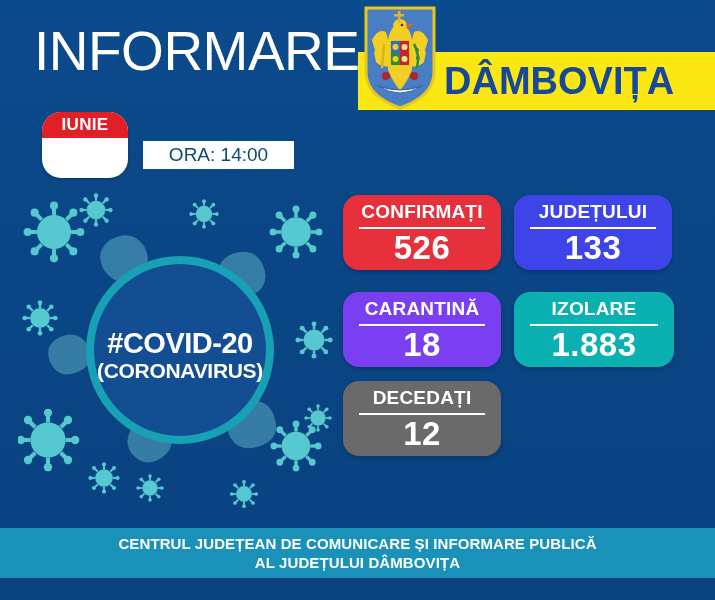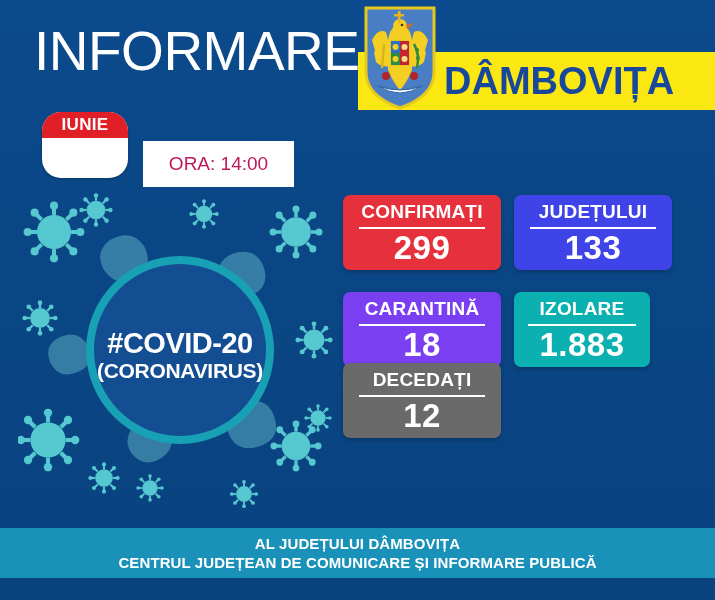--- a/index.html
+++ b/index.html
@@ -93,26 +93,26 @@
     font-weight: bold;
     display: flex;
     align-items: center;
     justify-content: center;
   }
   .ora-box {
     position: absolute;
     left: 143px;
     top: 141px;
     width: 151px;
-    height: 46px;
+    height: 28px;
     background: #ffffff;
     display: flex;
     align-items: center;
     justify-content: center;
-    color: #be185d;
+    color: #0c4a6e;
     font-size: 19px;
     font-weight: normal;
   }
 
   
   .virus-wrap {
     position: absolute;
     left: 18px;
     top: 188px;
     width: 324px;
@@ -140,21 +140,21 @@
     font-weight: bold;
     color: #ffffff;
     letter-spacing: -0.3px;
     line-height: 1.2;
     display: block;
   }
 
   
   .stat {
     position: absolute;
-    border-radius: 7px;
+    border-radius: 16px;
     box-sizing: border-box;
     padding-top: 7px;
     text-align: center;
     box-shadow: 0 2px 4px rgba(0,0,0,0.22);
   }
   .stat-label {
     display: inline-block;
     color: #ffffff;
     font-size: 19px;
     font-weight: bold;
@@ -172,22 +172,22 @@
     color: #ffffff;
     font-size: 33px;
     font-weight: bold;
     line-height: 1.18;
     letter-spacing: 0.5px;
   }
 
   #stat-confirmati { left: 343px; top: 195px; width: 158px; height: 75px; background: #e6313c; }
   #stat-vindecati  { left: 514px; top: 195px; width: 158px; height: 75px; background: #3f44e8; }
   #stat-carantina  { left: 343px; top: 292px; width: 158px; height: 75px; background: #7b3ff2; }
-  #stat-izolare    { left: 514px; top: 292px; width: 136px; height: 75px; background: #0bb0b0; }
-  #stat-decedati   { left: 343px; top: 363px; width: 158px; height: 75px; background: #6a6a6a; }
+  #stat-izolare    { left: 514px; top: 292px; width: 160px; height: 75px; background: #0bb0b0; }
+  #stat-decedati   { left: 343px; top: 381px; width: 158px; height: 75px; background: #6a6a6a; }
 
   
   .footer-band {
     position: absolute;
     left: 0;
     top: 528px;
     width: 715px;
     height: 50px;
     background: #1a91b8;
     display: flex;
@@ -391,21 +391,21 @@
 
     <div class="covid-label">
       <span class="covid-main">#COVID-20</span>
       <span class="covid-sub">(CORONAVIRUS)</span>
     </div>
   </div>
 
   <div class="stat" id="stat-confirmati">
     <span class="stat-label">CONFIRMAȚI</span>
     <div class="stat-rule"></div>
-    <div class="stat-value">299</div>
+    <div class="stat-value">526</div>
   </div>
 
   <div class="stat" id="stat-vindecati">
     <span class="stat-label">JUDEȚULUI</span>
     <div class="stat-rule"></div>
     <div class="stat-value">133</div>
   </div>
 
   <div class="stat" id="stat-carantina">
     <span class="stat-label">CARANTINĂ</span>
@@ -419,17 +419,17 @@
     <div class="stat-value">1.883</div>
   </div>
 
   <div class="stat" id="stat-decedati">
     <span class="stat-label">DECEDAȚI</span>
     <div class="stat-rule"></div>
     <div class="stat-value">12</div>
   </div>
 
   <div class="footer-band">
+    <div class="footer-line">CENTRUL JUDEȚEAN DE COMUNICARE ȘI INFORMARE PUBLICĂ</div>
     <div class="footer-line">AL JUDEȚULUI DÂMBOVIȚA</div>
-    <div class="footer-line">CENTRUL JUDEȚEAN DE COMUNICARE ȘI INFORMARE PUBLICĂ</div>
   </div>
 
 </div>
 
 </body></html>

